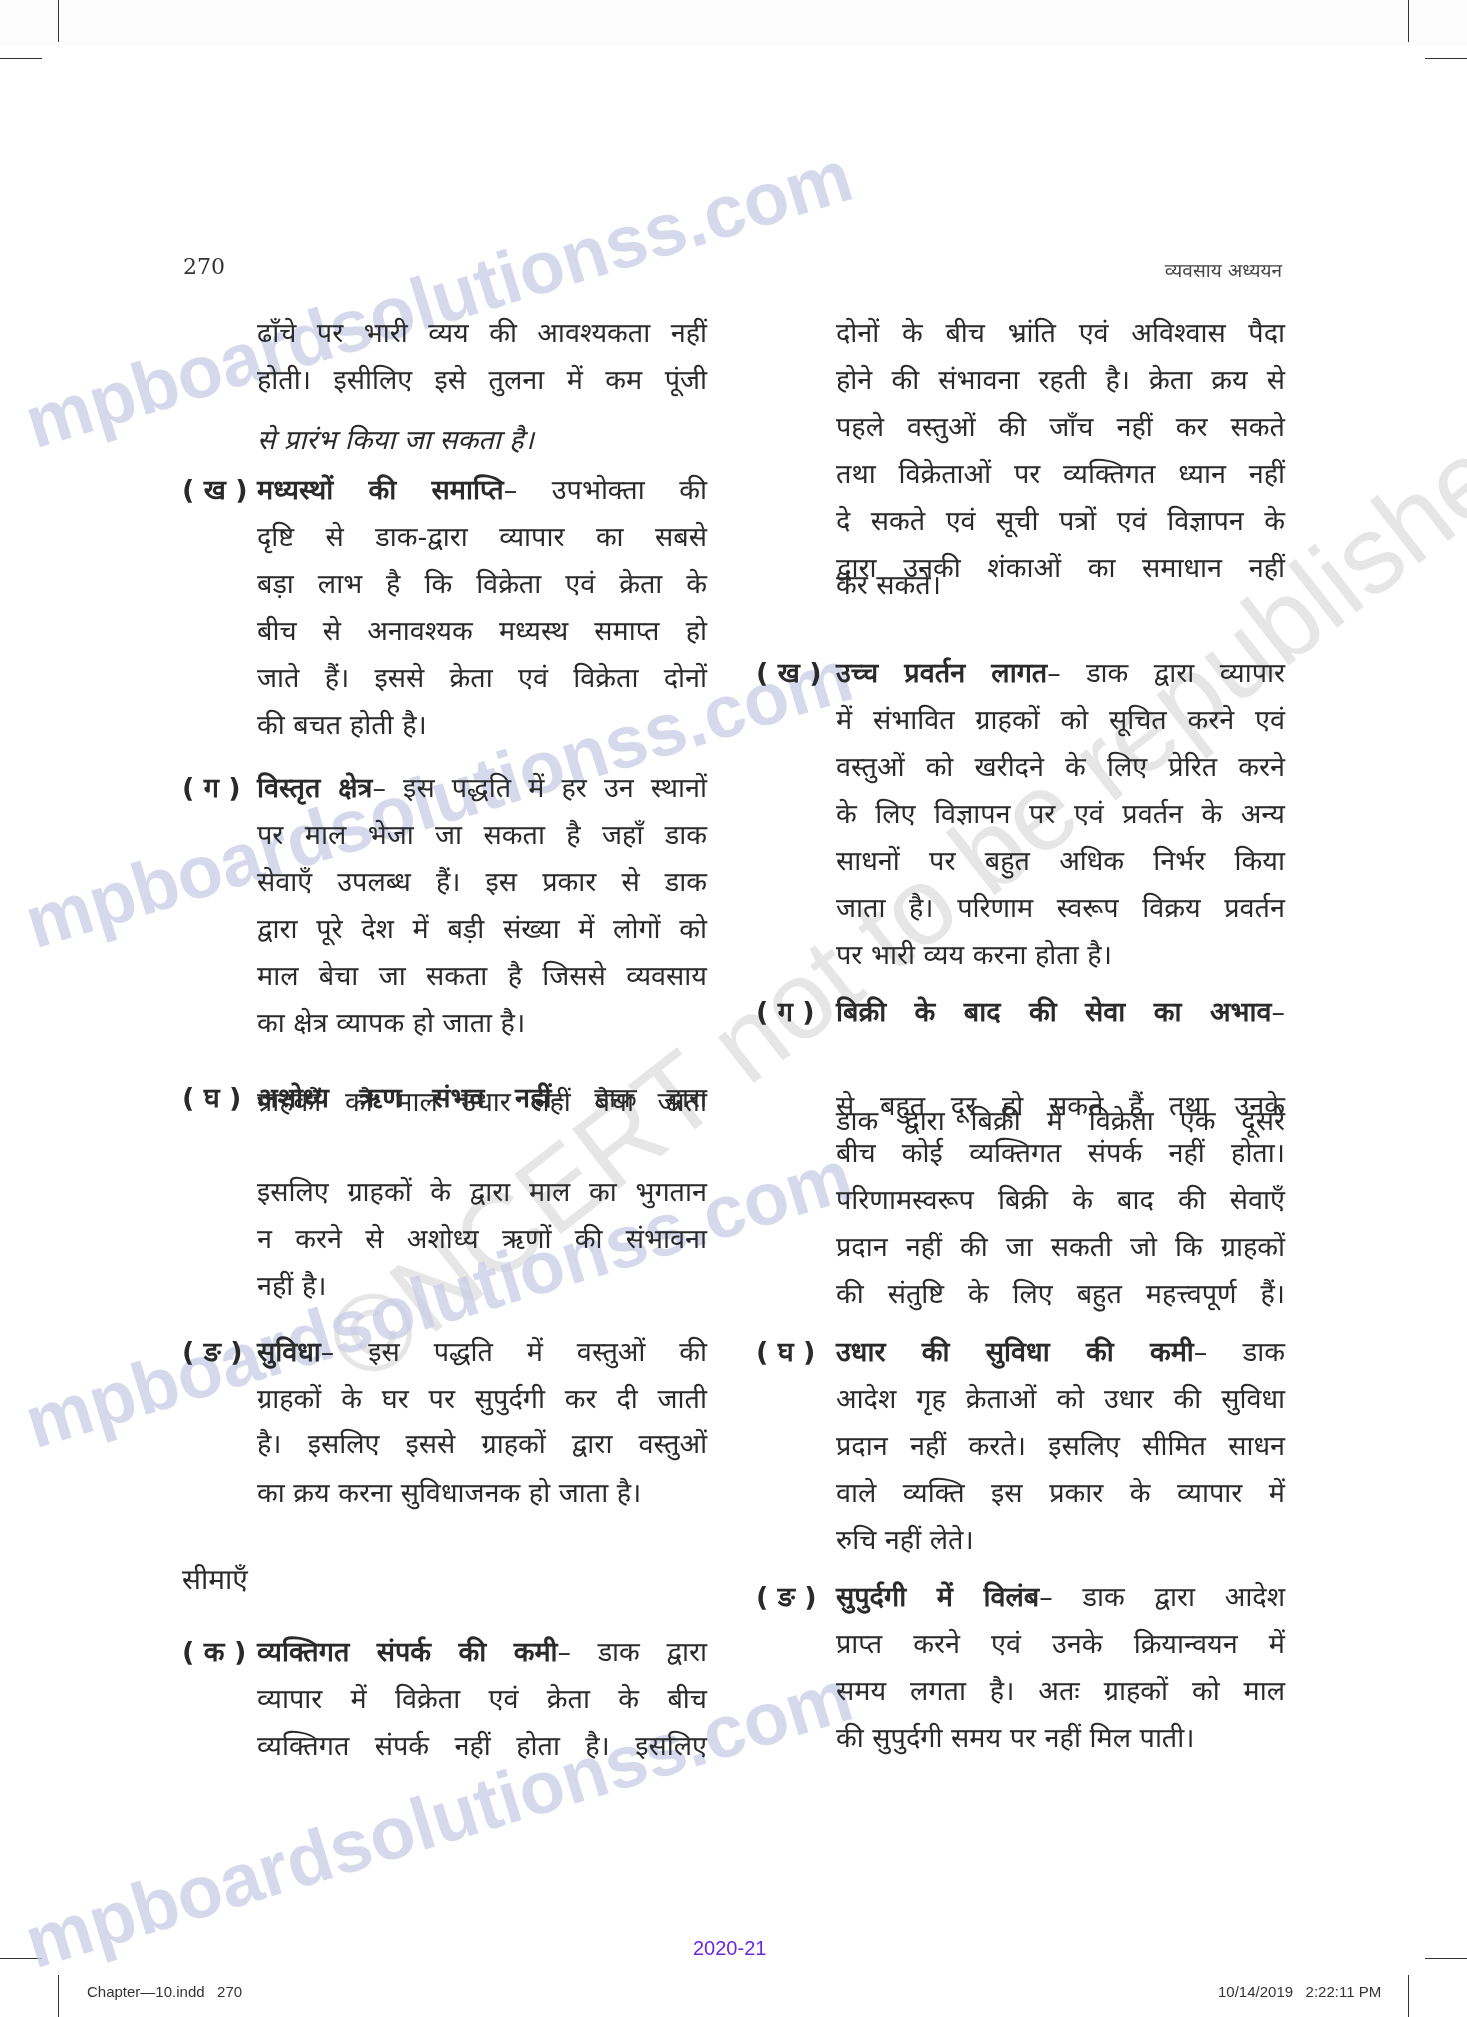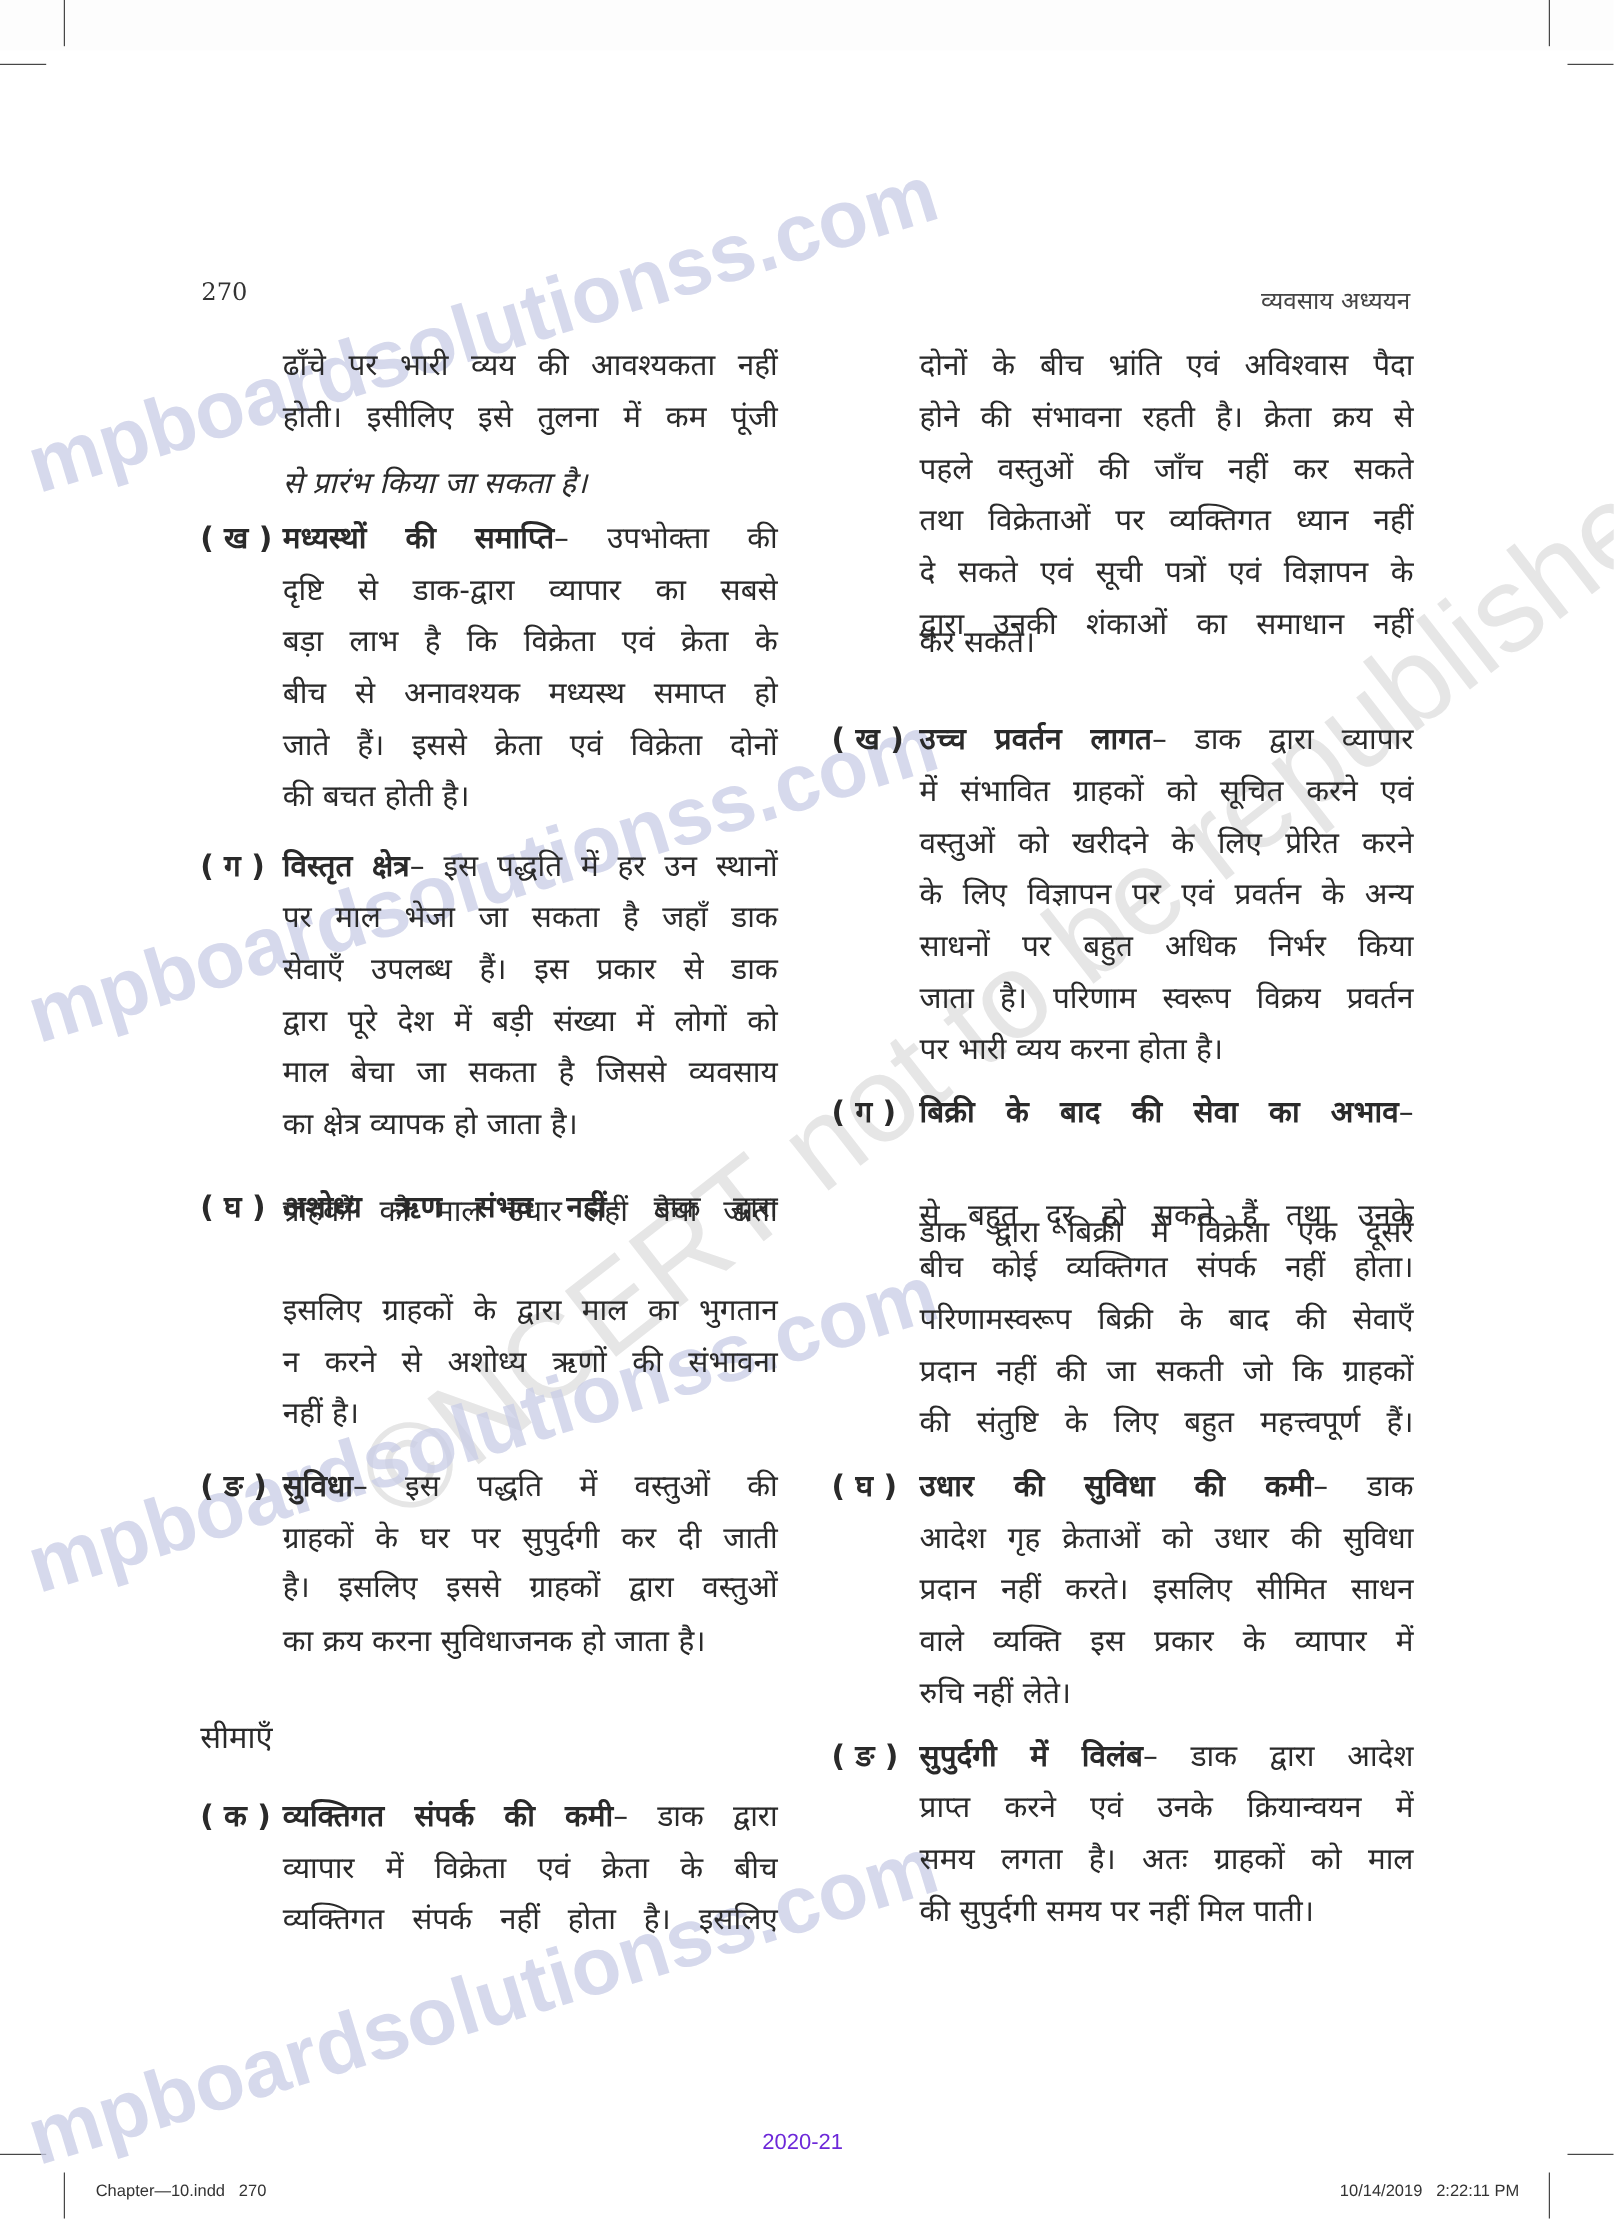--- a/index.html
+++ b/index.html
@@ -8,21 +8,21 @@
     background: #ffffff; color: #2a2a2a;
     font-family: "DejaVu Sans", sans-serif;
   }
   .topband { position: absolute; left: 0; top: 0; width: 1467px; height: 46px; background: #fdfdfd; }
   .crop { position: absolute; background: #333; }
   .wm { position: absolute; font-family: "Liberation Sans", sans-serif; font-weight: bold;
         color: #c9cde6; opacity: 0.75; white-space: nowrap; transform-origin: left bottom; pointer-events: none; }
   .wm-ncert { position: absolute; font-family: "Liberation Sans", sans-serif; color: #e6e6e6;
         white-space: nowrap; transform-origin: left bottom; pointer-events: none; font-size: 120px; }
   .page-num { position: absolute; left: 183px; top: 254px; font-family: "DejaVu Serif", serif; font-size: 22px; color: #333; }
-  .running-head { position: absolute; right: 185px; top: 257px; font-size: 22px; color: #444; }
+  .running-head { position: absolute; right: 185px; top: 257px; font-size: 19px; color: #444; }
   .col { position: absolute; }
   .line { position: absolute; height: 40px; line-height: 40px; font-size: 27px; white-space: nowrap;
           text-align: justify; text-align-last: justify; overflow: visible; }
   .line.last { text-align-last: left; }
   .lbl { position: absolute; height: 40px; line-height: 40px; font-size: 27px; font-weight: bold; white-space: nowrap; }
   .term { font-weight: bold; }
   .heading { position: absolute; font-size: 28px; line-height: 40px; }
   .footer-year { position: absolute; left: 693px; top: 1937px; font-family: "Liberation Sans", sans-serif; font-size: 20px; color: #6d28d9; }
   .slug { position: absolute; top: 1983px; font-family: "Liberation Sans", sans-serif; font-size: 15px; color: #333; }
 </style>

